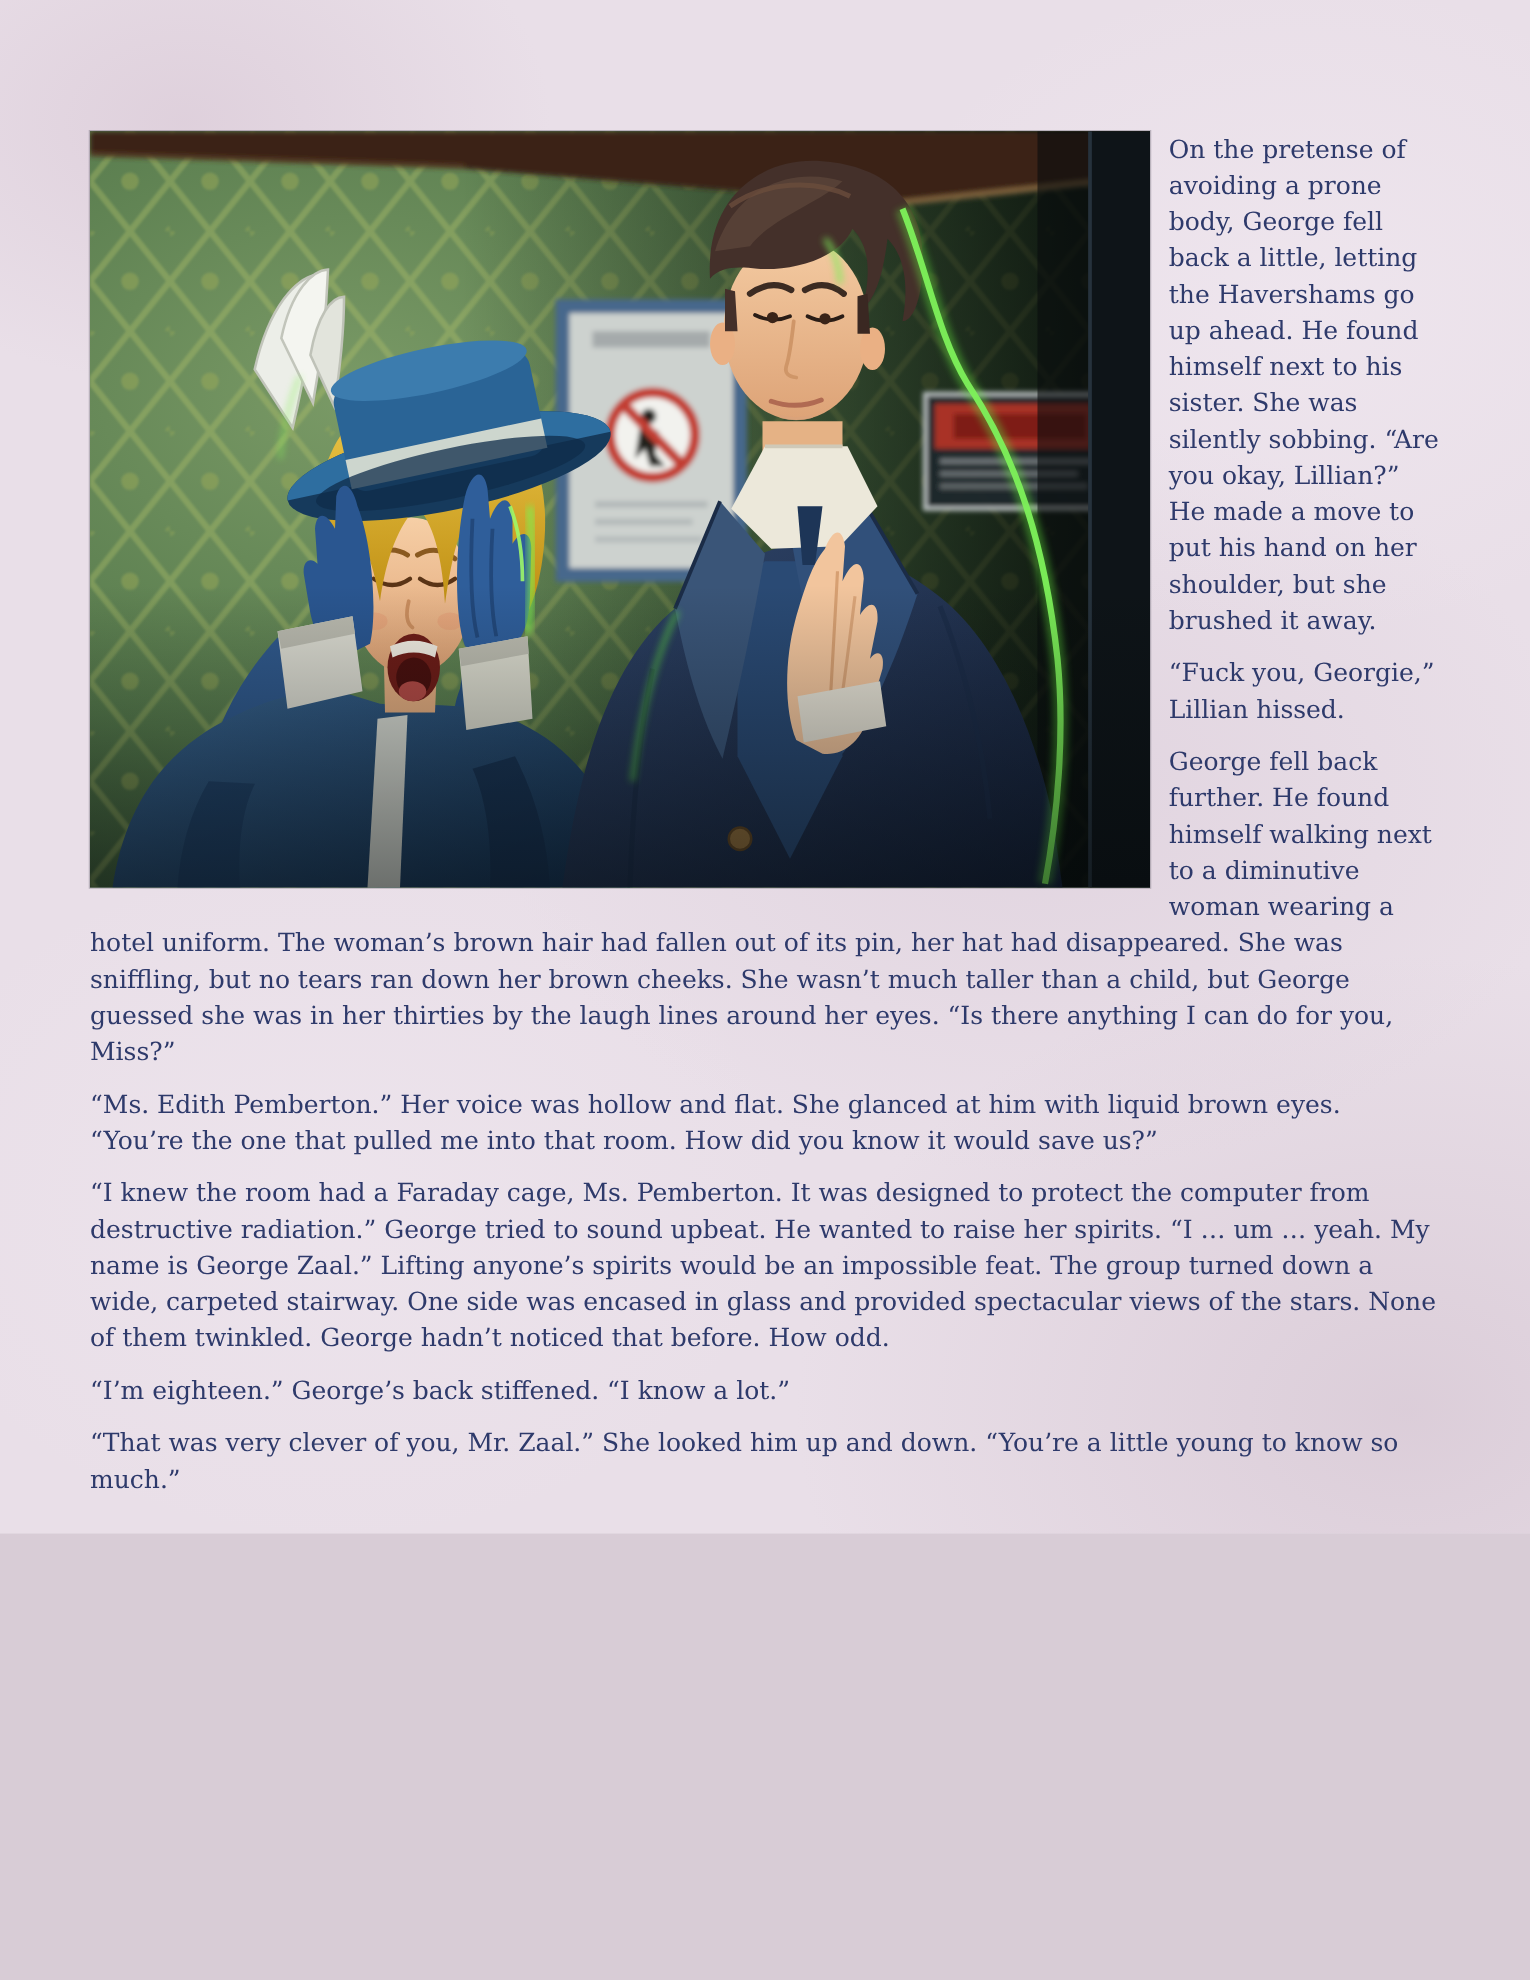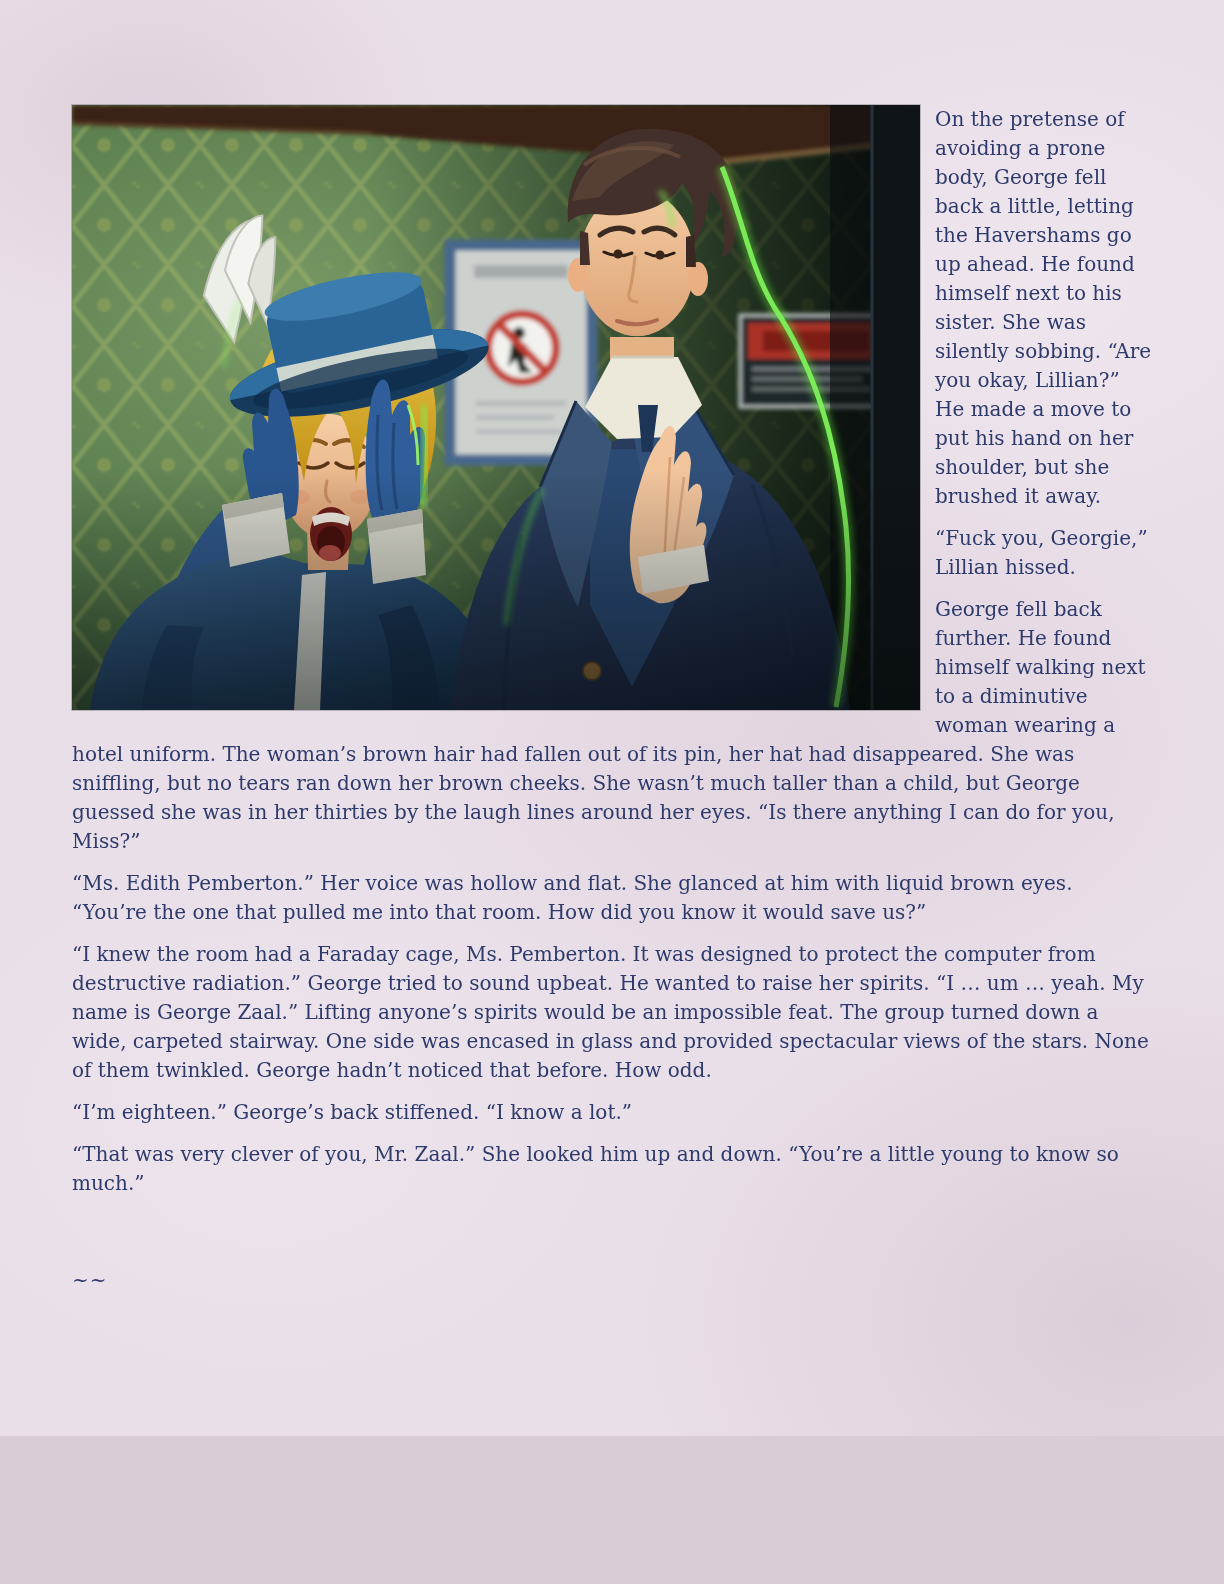--- a/index.html
+++ b/index.html
@@ -1,20 +1,20 @@
 <!DOCTYPE html>
 <html><head>
 <meta charset="utf-8">
 <style>
   html,body{margin:0;padding:0;}
   body{background:#d8ccd6;}
   .page{
     position:relative;
     width:1224px;
-    height:1436px;
+    height:1227px;
     margin:0 auto;
     overflow:hidden;
     background:
       radial-gradient(420px 300px at 12% 8%,  rgba(214,196,210,.55), transparent 70%),
       radial-gradient(500px 380px at 85% 20%, rgba(242,234,242,.55), transparent 70%),
       radial-gradient(620px 430px at 68% 52%, rgba(215,199,213,.45), transparent 70%),
       radial-gradient(520px 400px at 22% 78%, rgba(240,232,240,.5),  transparent 70%),
       radial-gradient(700px 520px at 92% 92%, rgba(206,188,202,.5),  transparent 70%),
       radial-gradient(300px 220px at 45% 30%, rgba(246,240,246,.4),  transparent 70%),
       #e9dfe8;

